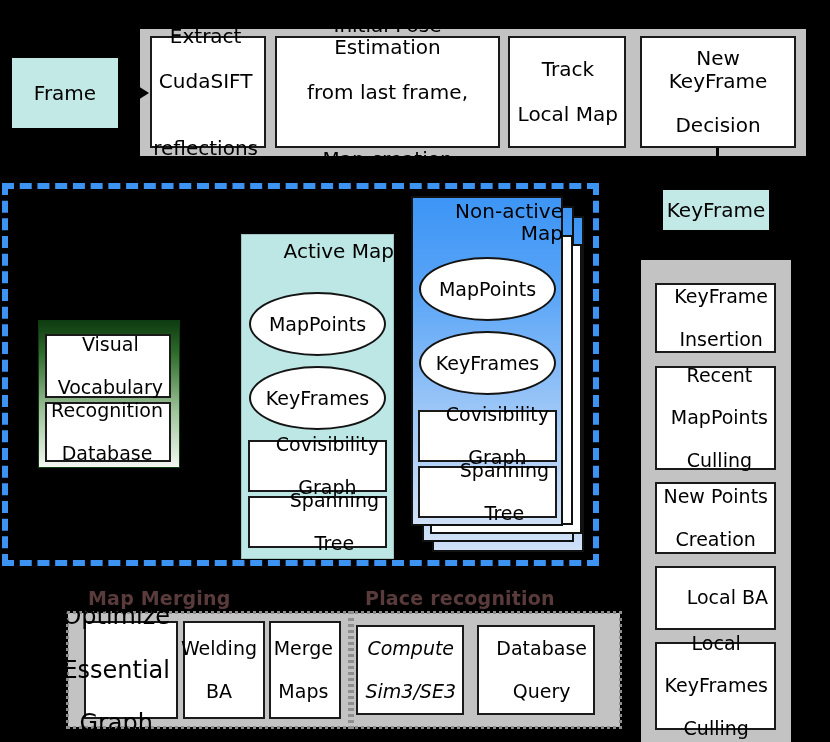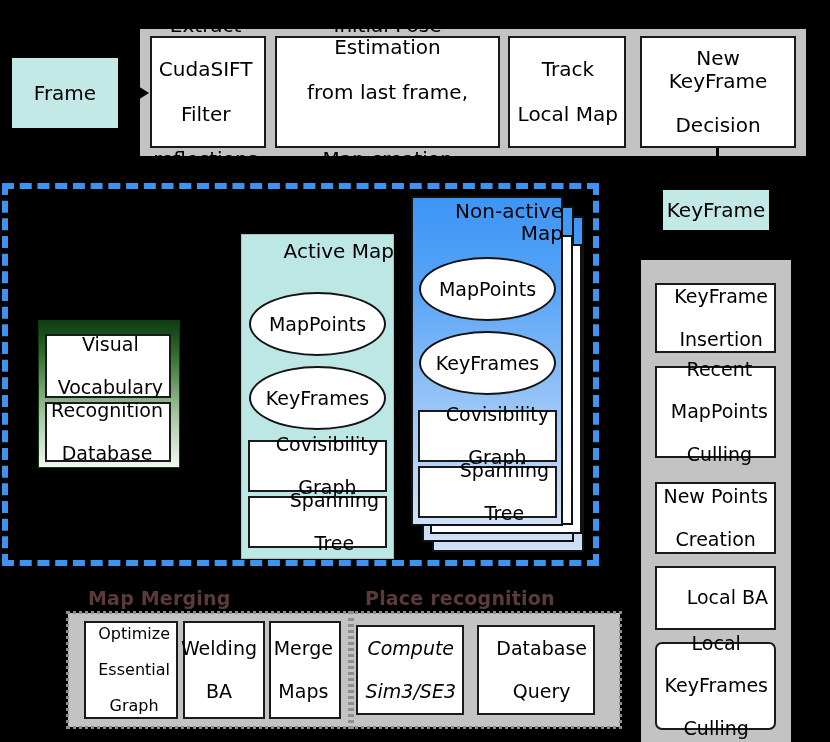--- a/index.html
+++ b/index.html
@@ -123,21 +123,21 @@
   <span>Frame</span>
 </div>
 
 <div class="abs aline" style="left:118px; top:91px; width:24px; height:3px;"></div>
 <div class="abs ahead right" style="left:138px; top:85.5px;"></div>
 
 <div class="abs wbox" style="left:150px; top:36px; width:116px; height:112px; font-size:20px;">
   <span>
     <span>Extract</span><br>
     <span>CudaSIFT</span><br>
-    <span>Filter</span><br>
+    <br>
     <span>reflections</span>
   </span>
 </div>
 
 <div class="abs wbox" style="left:275px; top:36px; width:225px; height:112px; font-size:20px;">
   <span>
     <span>Initial Pose Estimation</span><br>
     <span>from last frame,</span><br>
     <br>
     <span>Map creation</span>
@@ -247,21 +247,21 @@
 </div>
 <div class="abs grouplabel" style="left:365px; top:587px; font-size:19px;">
   <span>Place recognition</span>
 </div>
 
 <div class="abs greypanel" style="left:68px; top:613px; width:552px; height:114px;"></div>
 
 <div class="abs dotted" style="left:66px; top:611px; width:288px; height:118px;"></div>
 <div class="abs dotted" style="left:348px; top:611px; width:274px; height:118px;"></div>
 
-<div class="abs wbox" style="left:84px; top:621px; width:94px; height:98px; font-size:16px;">
+<div class="abs wbox" style="left:84px; top:621px; width:94px; height:98px; font-size:24px;">
   <span>
     <span>Optimize</span><br>
     <span>Essential</span><br>
     <span>Graph</span>
   </span>
 </div>
 
 <div class="abs wbox" style="left:183px; top:621px; width:82px; height:98px; font-size:19px;">
   <span>
     <span>Welding</span><br>
@@ -299,40 +299,40 @@
 
 <div class="abs greypanel" style="left:641px; top:260px; width:150px; height:482px;"></div>
 
 <div class="abs wbox" style="left:655px; top:283px; width:121px; height:70px; font-size:19px;">
   <span>
     <span>KeyFrame</span><br>
     <span>Insertion</span>
   </span>
 </div>
 
-<div class="abs wbox" style="left:655px; top:366px; width:121px; height:92px; font-size:19px;">
+<div class="abs wbox" style="left:655px; top:366px; width:121px; height:104px; font-size:19px;">
   <span>
     <span>Recent</span><br>
     <span>MapPoints</span><br>
     <span>Culling</span>
   </span>
 </div>
 
 <div class="abs wbox" style="left:655px; top:482px; width:121px; height:72px; font-size:19px;">
   <span>
     <span>New Points</span><br>
     <span>Creation</span>
   </span>
 </div>
 
 <div class="abs wbox" style="left:655px; top:566px; width:121px; height:64px; font-size:19px;">
   <span>
     <span>Local BA</span>
   </span>
 </div>
 
-<div class="abs wbox" style="left:655px; top:642px; width:121px; height:88px; font-size:19px;border-radius:7px;">
+<div class="abs wbox" style="left:655px; top:642px; width:121px; height:88px; font-size:19px;">
   <span>
     <span>Local</span><br>
     <span>KeyFrames</span><br>
     <span>Culling</span>
   </span>
 </div>
 
 </body></html>

